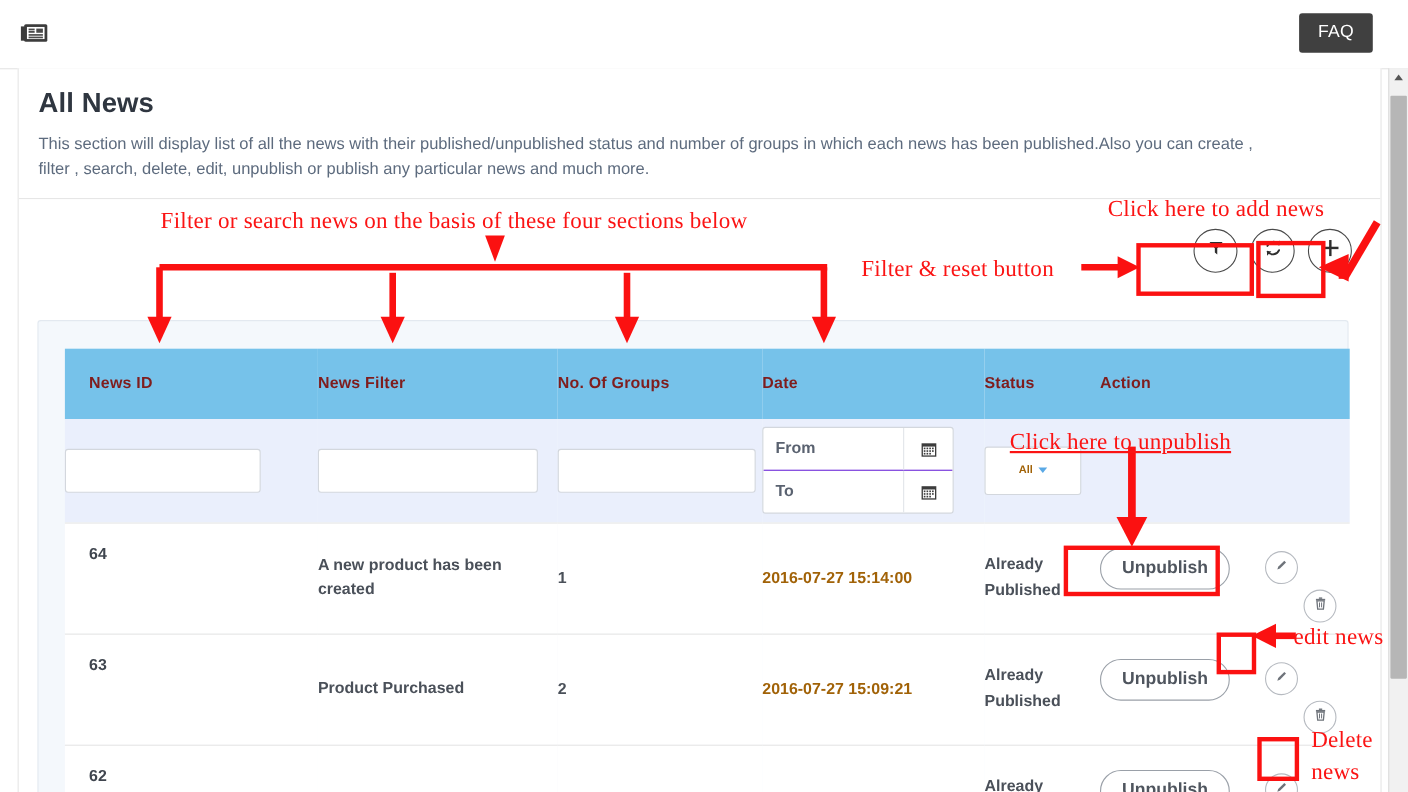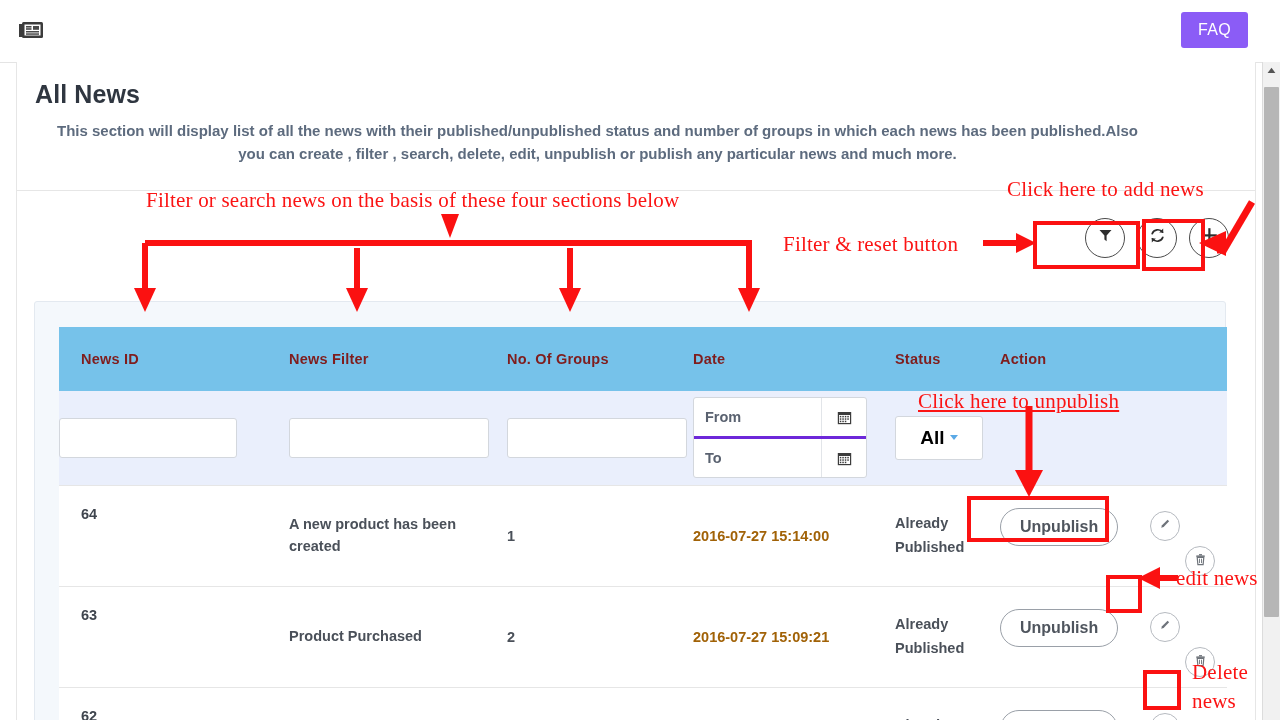--- a/index.html
+++ b/index.html
@@ -17,42 +17,42 @@
     background:#ffffff; border-bottom:1px solid #e4e4e4;
     display:flex; align-items:center;
   }
   .topbar-icon { margin-left:18px; width:26px; height:26px; display:block; }
   .topbar-title {
     margin-left:17px; font-size:24px; color:#3b3f46; font-weight:400;
     letter-spacing:.1px; white-space:nowrap;
   }
   .faq-btn {
     position:absolute; right:32px; top:12px;
-    background:#8b5cf6; color:#ffffff; border:none;
+    background:#404040; color:#ffffff; border:none;
     font-size:16px; font-family:"Liberation Sans", sans-serif;
     padding:9px 17px; border-radius:3px; cursor:pointer;
     letter-spacing:.3px;
   }
 
   
   .panel {
     position:absolute; left:16px; top:62px; width:1240px; height:658px;
     border-left:1px solid #e6e6e6; border-right:1px solid #e6e6e6;
     background:#fff; box-sizing:border-box; overflow:hidden;
   }
   .panel-head {
     padding:18px 18px 14px 18px; border-bottom:1px solid #e6e6e6;
   }
   .panel-title {
     font-size:25px; font-weight:bold; color:#2f3640; margin:0 0 10px 0;
     letter-spacing:.1px;
   }
   .panel-desc {
-    font-size:15px; font-weight:bold; color:#5d6b7e; line-height:1.55;
-    margin:10px; max-width:1105px;text-align:center;
+    font-size:15px; font-weight:normal; color:#5d6b7e; line-height:1.55;
+    margin:0; max-width:1105px;
   }
 
   
   .toolbar-area { position:relative; height:110px; }
   .icon-btn-group {
     position:absolute; right:26px; top:27px;
     display:flex; align-items:center; gap:12px;
   }
   .circle-btn {
     width:40px; height:40px; border-radius:50%;
@@ -82,33 +82,33 @@
     border-radius:3px; box-sizing:border-box; outline:none;
     font-family:"Liberation Sans", sans-serif; font-size:14px; color:#444;
     padding:0 8px;
   }
   td.fc1 { padding-left:11px; }
   td.fc2 .finput { width:200px; }
   td.fc3 .finput { width:180px; }
 
   .date-stack { width:172px; border:1px solid #d3d7dd; border-radius:3px; background:#fff; overflow:hidden; }
   .date-line { display:flex; height:38px; align-items:center; }
-  .date-line + .date-line { border-top:3px solid #6d28d9; }
+  .date-line + .date-line { border-top:1px solid #6d28d9; }
   .date-text {
     flex:1; padding-left:11px; font-size:14.5px; color:#5a6270; font-weight:bold;
   }
   .date-ico {
     width:44px; display:flex; align-items:center; justify-content:center;
     border-left:1px solid #e2e5e9; height:100%; cursor:pointer;
   }
   .sel-box {
     width:86px; height:42px; border:1px solid #d3d7dd; background:#fff; border-radius:3px;
     display:flex; align-items:center; justify-content:center; cursor:pointer;
   }
-  .sel-text { color:#000000; font-size:19px; font-weight:bold; }
+  .sel-text { color:#a16207; font-size:10px; font-weight:bold; }
   .caret { margin-left:5px; border-left:4.5px solid transparent; border-right:4.5px solid transparent;
            border-top:5px solid #5aa9e6; display:inline-block; }
 
   tr.data-row td {
     background:#ffffff; border-top:1px solid #e6e6e6; padding:20px 0;
     font-size:14.5px; color:#4a4f58; vertical-align:middle;
   }
   tr.data-row td.c1 { padding-left:22px; font-weight:bold; color:#3f454e; vertical-align:top; }
   tr.data-row td.title-cell { font-weight:bold; color:#4a5059; line-height:1.5; padding-right:14px; }
   tr.data-row td.groups-cell { font-weight:bold; color:#4a5059; }

